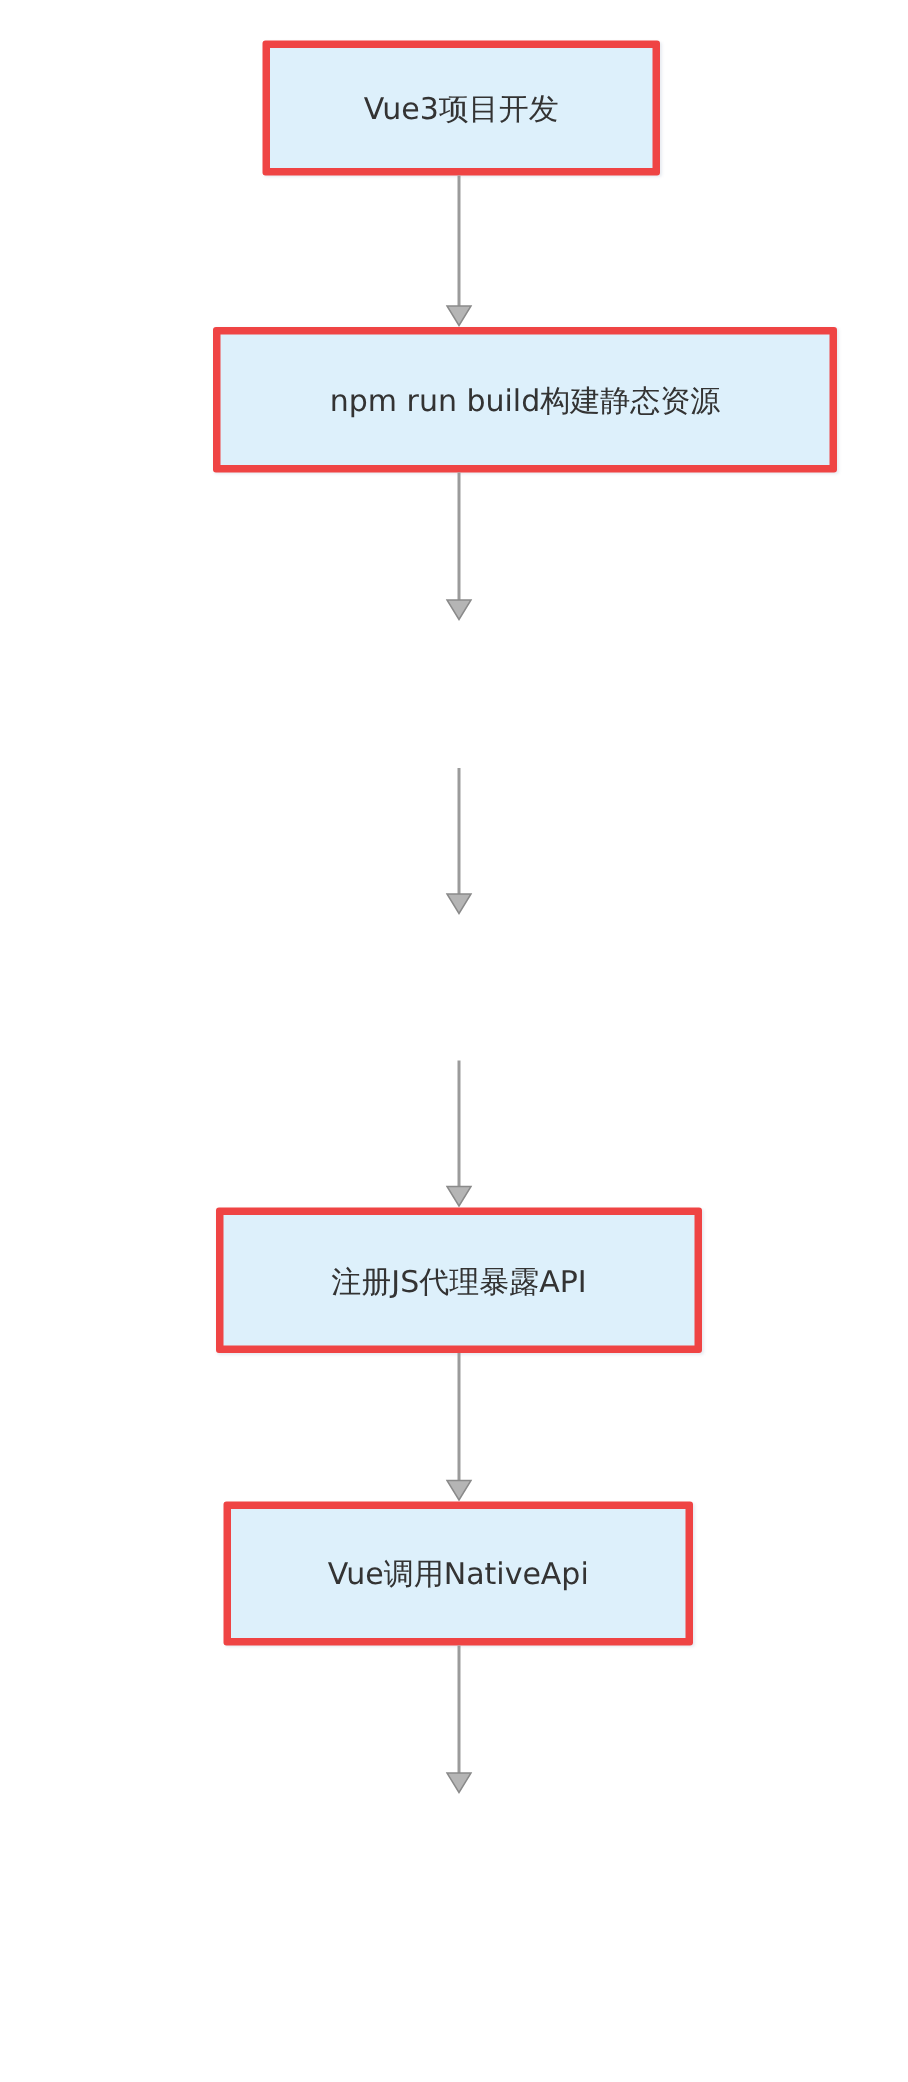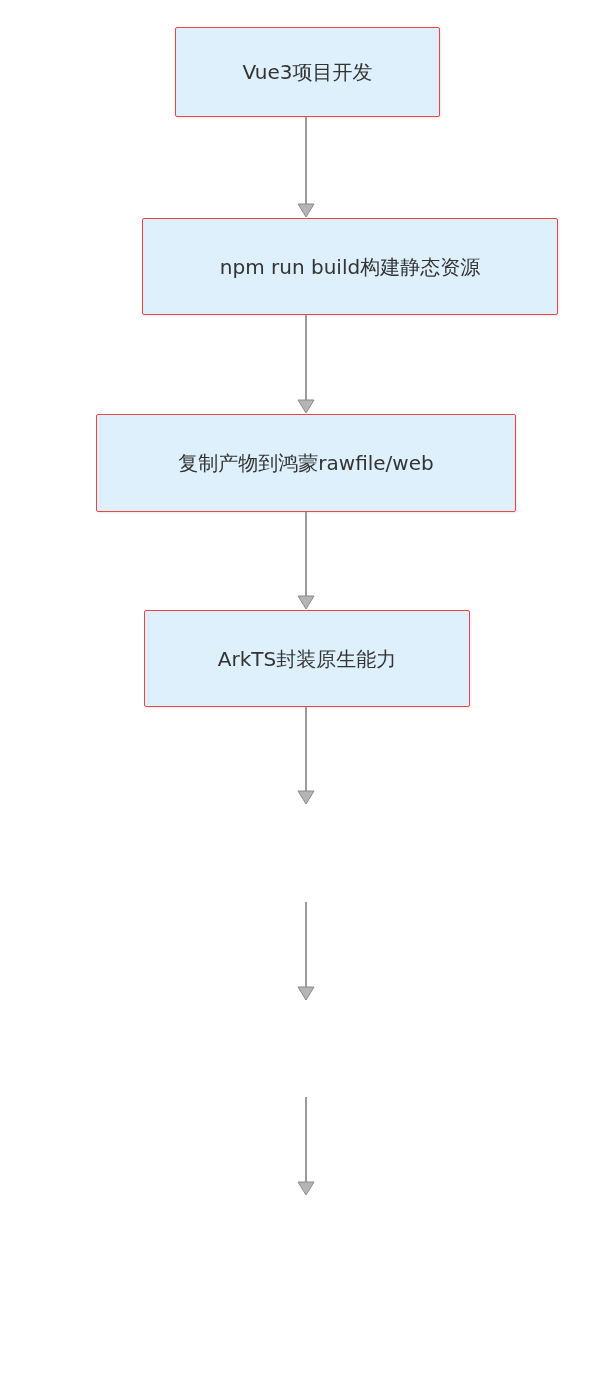--- a/index.html
+++ b/index.html
@@ -12,21 +12,21 @@
     width: 605px;
     height: 1388px;
     background: #ffffff;
     font-family: "DejaVu Sans", "Liberation Sans", sans-serif;
     overflow: hidden;
   }
   .node {
     position: absolute;
     box-sizing: border-box;
     background: #ddf0fb;
-    border: 1px solid #ef4444;
+    border: 5px solid #ef4444;
     border-radius: 2px;
     display: flex;
     align-items: center;
     justify-content: center;
     box-shadow: 1px 1px 2px rgba(100, 120, 160, 0.15);
   }
   .node .label {
     color: #333333;
     font-size: 20px;
     line-height: 1.3;
@@ -91,50 +91,50 @@
     <span class="label">npm run build构建静态资源</span>
   </div>
 
   <div class="arrow arrow-2">
     <div class="line"></div>
     <svg class="head" viewBox="0 0 18 15" xmlns="http://www.w3.org/2000/svg">
         <path d="M1,1 L17,1 L9,14 Z" fill="#b5b5b5" stroke="#8a8a8a" stroke-width="1"></path>
       </svg>
   </div>
 
-  <div class="node node-3">
-    <span class="label">复制产物到鸿蒙rawfile/web</span>
-  </div>
 
   <div class="arrow arrow-3">
     <div class="line"></div>
     <svg class="head" viewBox="0 0 18 15" xmlns="http://www.w3.org/2000/svg">
         <path d="M1,1 L17,1 L9,14 Z" fill="#b5b5b5" stroke="#8a8a8a" stroke-width="1"></path>
       </svg>
   </div>
 
-  <div class="node node-4">
-    <span class="label">ArkTS封装原生能力</span>
-  </div>
 
   <div class="arrow arrow-4">
     <div class="line"></div>
     <svg class="head" viewBox="0 0 18 15" xmlns="http://www.w3.org/2000/svg">
         <path d="M1,1 L17,1 L9,14 Z" fill="#b5b5b5" stroke="#8a8a8a" stroke-width="1"></path>
       </svg>
   </div>
 
+  <div class="node node-5">
+    <span class="label">注册JS代理暴露API</span>
+  </div>
 
   <div class="arrow arrow-5">
     <div class="line"></div>
     <svg class="head" viewBox="0 0 18 15" xmlns="http://www.w3.org/2000/svg">
         <path d="M1,1 L17,1 L9,14 Z" fill="#b5b5b5" stroke="#8a8a8a" stroke-width="1"></path>
       </svg>
   </div>
 
+  <div class="node node-6">
+    <span class="label">Vue调用NativeApi</span>
+  </div>
 
   <div class="arrow arrow-6">
     <div class="line"></div>
     <svg class="head" viewBox="0 0 18 15" xmlns="http://www.w3.org/2000/svg">
         <path d="M1,1 L17,1 L9,14 Z" fill="#b5b5b5" stroke="#8a8a8a" stroke-width="1"></path>
       </svg>
   </div>
 
 
 </div>

